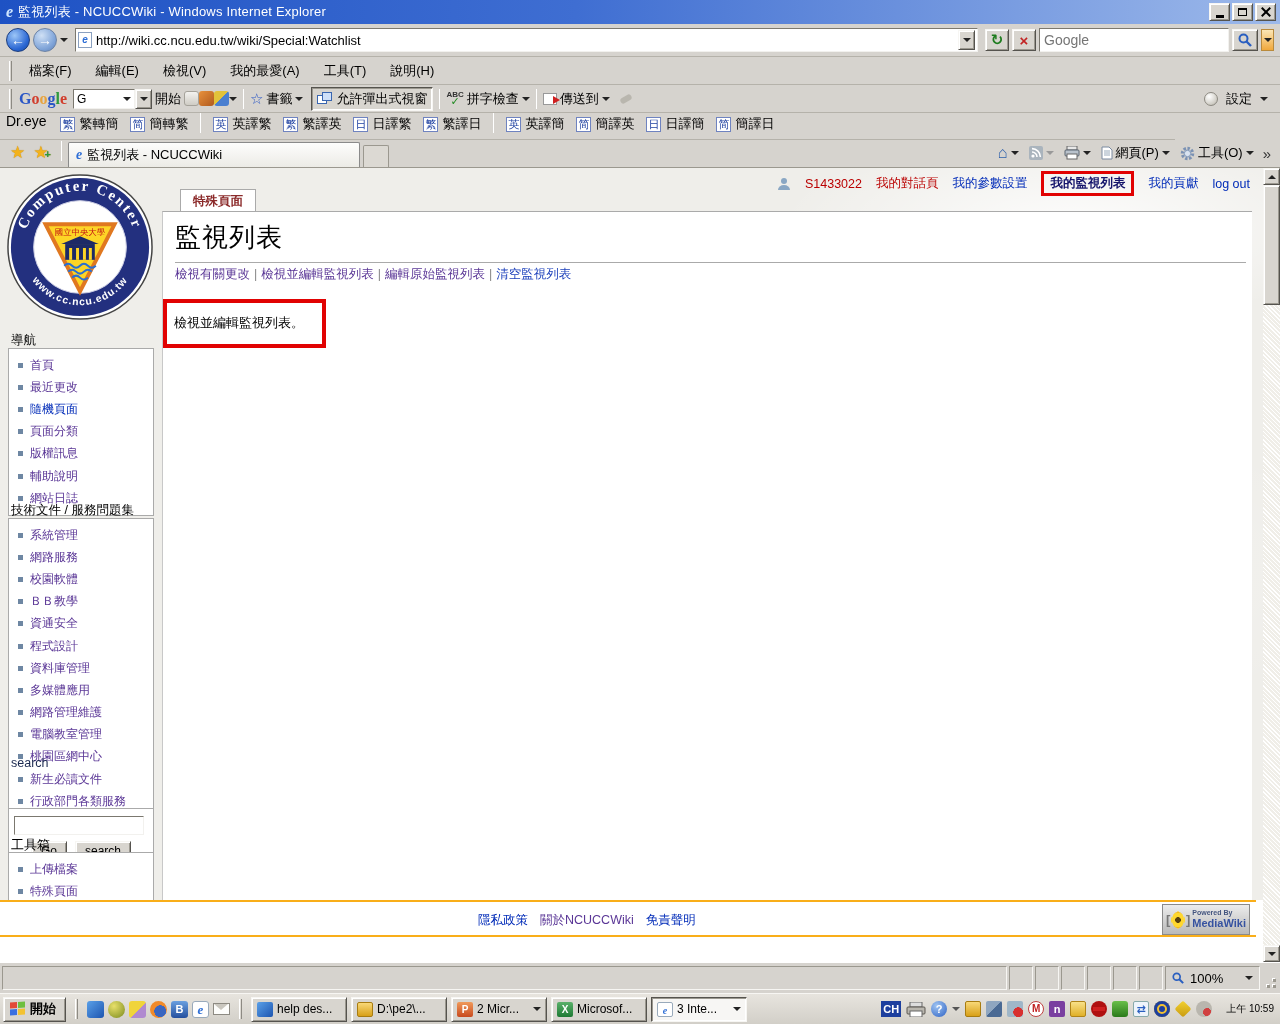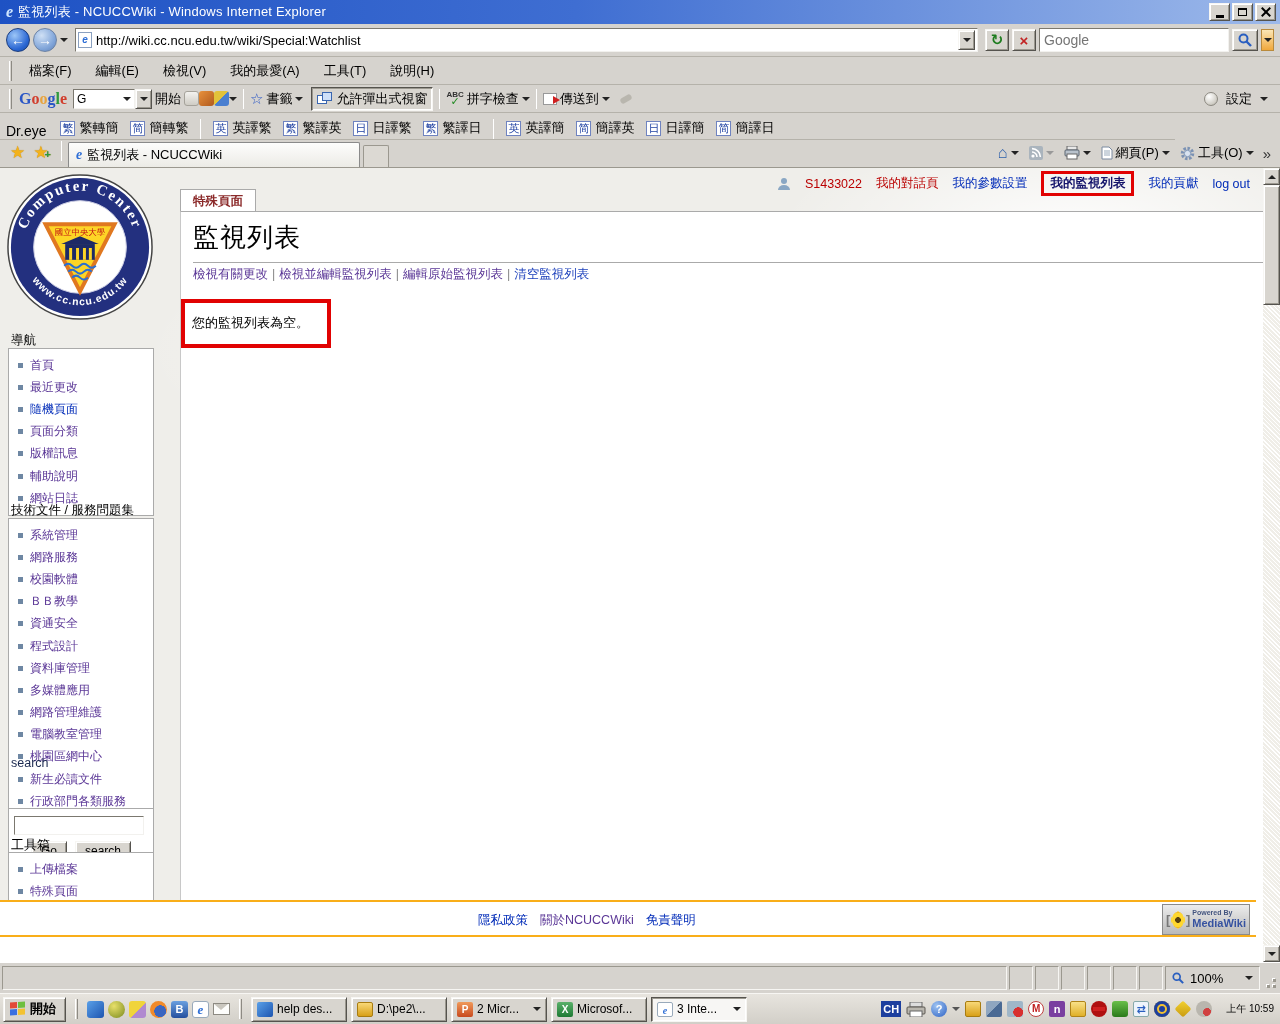--- a/index.html
+++ b/index.html
@@ -53,21 +53,21 @@
 .popup-ico{position:relative;width:15px;height:13px}
 .popup-ico .w1{position:absolute;left:0;top:3px;width:10px;height:9px;background:#fff;border:1px solid #3a66b0}
 .popup-ico .w2{position:absolute;left:5px;top:0;width:10px;height:9px;background:#cfe0f8;border:1px solid #3a66b0}
 .abc-ico{font-size:8px;font-weight:bold;color:#333;line-height:7px;text-align:center}
 .abc-ico .chk{color:#1e8a1e;font-size:11px}
 .send-ico{position:relative;width:14px;height:12px;background:#fff;border:1px solid #999}
 .send-ico:after{content:"";position:absolute;right:-4px;top:2px;width:0;height:0;border-top:4px solid transparent;border-bottom:4px solid transparent;border-left:7px solid #cf2020}
 .pen-ico{width:12px;height:6px;border-radius:4px;background:#b9b6ae;transform:rotate(-30deg)}
 .orb{width:14px;height:14px;border-radius:50%;background:radial-gradient(circle at 35% 30%,#fff,#cfccc4 70%,#8d8a82);border:1px solid #8d8a82}
 
-#drow{position:absolute;left:0;top:113px;width:1175px;height:27px;display:flex;align-items:flex-end;padding:0 6px;border-bottom:1px solid #b5b2aa}
+#drow{position:absolute;left:0;top:113px;width:1175px;height:27px;display:flex;align-items:flex-start;padding:0 6px;border-bottom:1px solid #b5b2aa}
 .dbrand{font-size:14px;margin-right:8px}
 .dbtn{display:flex;align-items:center;gap:4px;padding:2px 6px;font-size:13px}
 .dic{width:15px;height:15px;border:1px solid #6f83c0;background:#fff;color:#1d3fa0;font-size:11px;line-height:13px;text-align:center}
 
 #tabrow{position:absolute;left:0;top:140px;width:1280px;height:28px;display:flex;align-items:flex-end;padding:0 6px;border-bottom:1px solid #9b988f}
 .fav-star{font-size:17px;color:#f3b21c;text-shadow:0 0 1px #b07b10;margin:0 4px 4px}
 .fav-star .plus{color:#2e9a3e;font-size:11px;font-weight:bold;margin-left:-4px}
 .tab-active{width:292px;height:25px;background:linear-gradient(#fdfdfc,#ecebe6);border:1px solid #8a8a8a;border-bottom:none;border-radius:2px 2px 0 0;display:flex;align-items:center;gap:5px;padding:0 7px;font-size:13px}
 .tab-stub{width:26px;height:22px;background:#dcd9d3;border:1px solid #9b988f;border-bottom:none;border-radius:2px 2px 0 0;margin-left:3px}
 .cmdbar{margin-left:auto;display:flex;align-items:center;gap:2px;padding-bottom:3px}
@@ -93,21 +93,21 @@
 .blt{width:5px;height:5px;background:#6e87a3;margin:0 7px 0 7px;flex:none}
 .portlet a{text-decoration:none;color:#5a3696}
 .portlet a.blue{color:#002bb8}
 #searchbox input{width:130px;height:19px;margin:2px 0 6px 3px;font-size:12px}
 .sbtns{display:flex;gap:8px;justify-content:center}
 .sbtn{font-size:12px;padding:2px 9px}
 
 #sitelogo{position:absolute;left:6px;top:5px;width:148px;height:148px}
 
 #ctab{position:absolute;left:180px;top:21px;height:22px;background:#fff;border:1px solid #aaa;border-bottom:none;padding:3px 12px;font-size:12.5px;font-weight:bold;color:#8b2a2a}
-#cbox{position:absolute;left:180px;top:43px;width:1090px;height:689px;background:#fff;border-top:1px solid #aaa;border-left:1px solid #c8c8c8;padding:4px 6px 0 12px}
+#cbox{position:absolute;left:162px;top:43px;width:1090px;height:689px;background:#fff;border-top:1px solid #aaa;border-left:1px solid #c8c8c8;padding:4px 6px 0 12px}
 #cbox h1{font-size:26px;font-weight:normal;border-bottom:1px solid #aaa;padding:4px 0 7px;letter-spacing:1px}
 .subtitle{color:#7d7d7d;font-size:12px;margin-top:5px}
 .actions{font-size:12.5px;margin-top:3px}
 .actions a{text-decoration:none;color:#5a3696}
 .actions a.blue{color:#1b3fbb}
 .actions .sep{color:#888;margin:0 4px}
 .empty-box{display:inline-block;margin:16px 0 0 -12px;border:4px solid #e10202;padding:11px 18px 12px 7px;font-size:13px}
 
 #pfooter{position:absolute;left:0;top:732px;width:1256px;height:37px;background:#fff;border-top:2px solid #f9ae19;border-bottom:2px solid #f9ae19}
 .f-links{position:absolute;left:478px;top:10px;display:flex;gap:12px;font-size:12.5px}
@@ -504,21 +504,21 @@
           </li>
       </ul>
     </div>
 
     <div id="ctab"><span>特殊頁面</span></div>
     <div id="cbox">
       <h1>監視列表</h1>
       <div class="actions">
         <a>檢視有關更改</a><span class="sep">|</span><a>檢視並編輯監視列表</a><span class="sep">|</span><a>編輯原始監視列表</a><span class="sep">|</span><a class="blue">清空監視列表</a>
       </div>
-      <div class="empty-box"><span>您的監視列表為空。</span></div>
+      <div class="empty-box"><span>檢視並編輯監視列表。</span></div>
     </div>
 
     <div id="pfooter">
       <div class="f-links">
         <a class="lnk-blue">隱私政策</a>
         <a class="lnk-vis">關於NCUCCWiki</a>
         <a class="lnk-blue">免責聲明</a>
       </div>
       <div id="mwbadge">
         <span class="brk">[</span>

